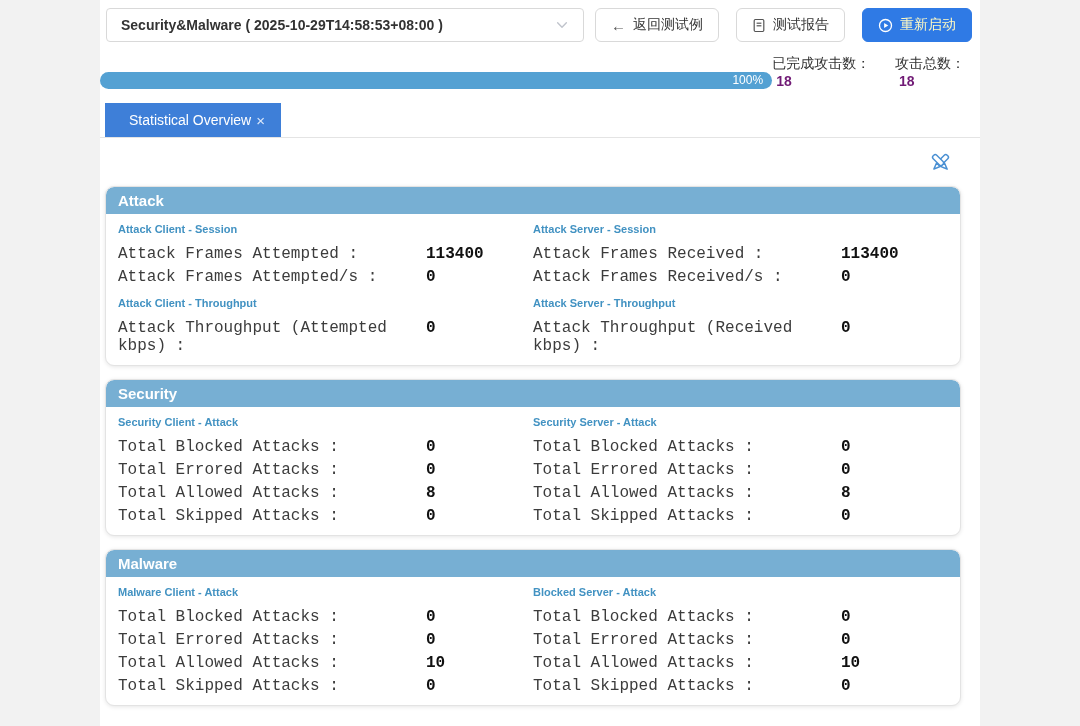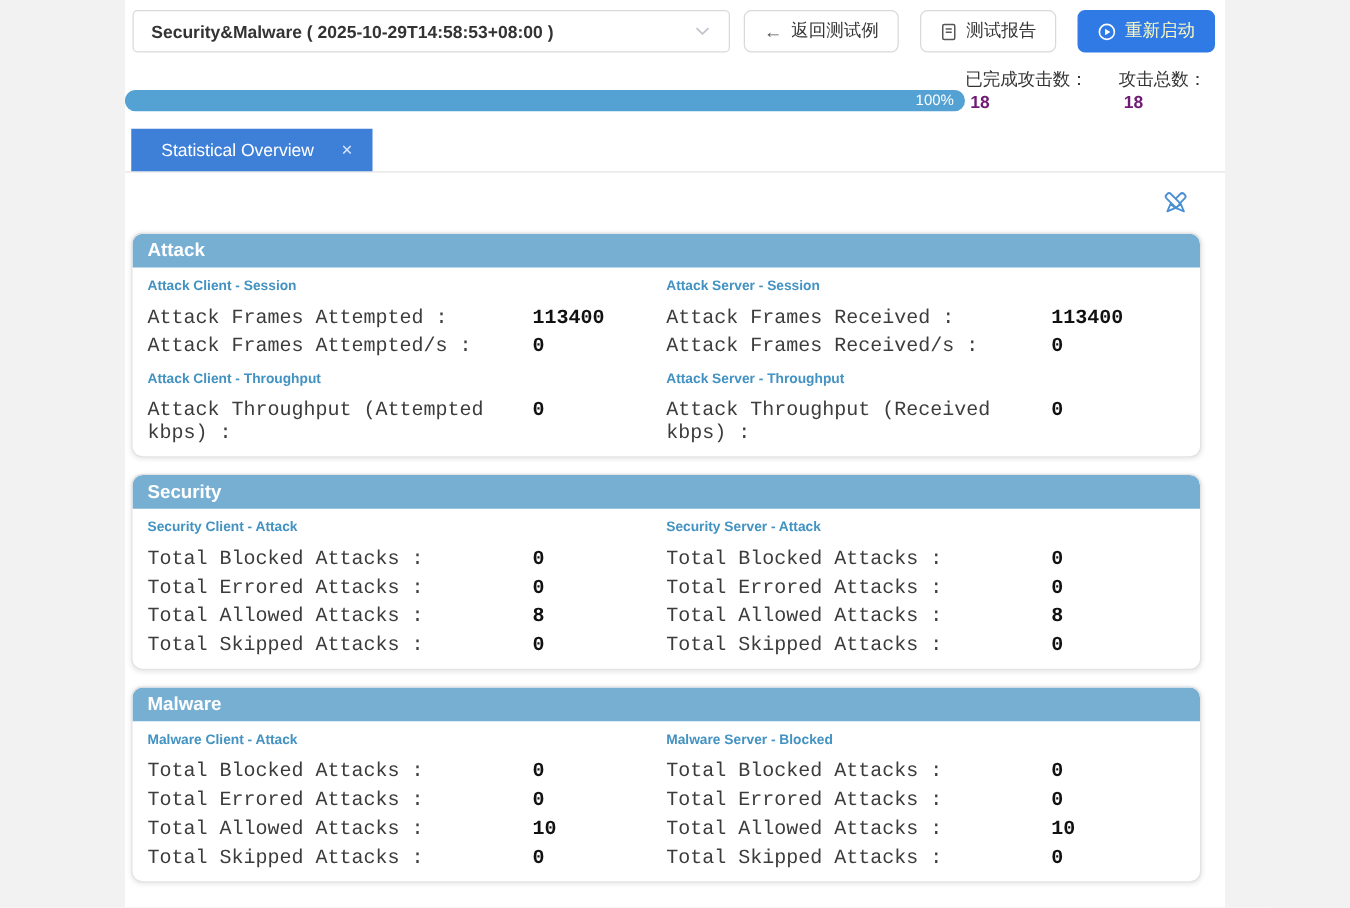--- a/index.html
+++ b/index.html
@@ -38,21 +38,21 @@
     color: #fff; font-size: 12px; text-align: right; line-height: 17px;
     padding-right: 9px;
   }
   .stats { margin-left: auto; display: flex; gap: 18px; font-size: 14px; color: #333; }
   .stat b { color: #701a75; margin-left: 4px; }
 
   
   .tabstrip { margin-top: 14px; border-bottom: 1px solid #e4e4e4; padding-left: 5px; display: flex; }
   .tab {
     background: #3e7fd8; color: #fff; height: 34px;
-    display: inline-flex; align-items: center; gap: 22px;
+    display: inline-flex; align-items: center; gap: 5px;
     padding: 0 16px 0 24px; font-size: 14px; cursor: pointer;
   }
   .tab-close { color: #dce8fa; font-size: 15px; cursor: pointer; line-height: 1; }
 
   
   .toolbar-row { height: 48px; display: flex; align-items: center; justify-content: flex-end; padding-right: 27px; }
   .tool-icon { cursor: pointer; display: inline-flex; }
 
   
   .panels { padding: 0 19px 0 5px; }
@@ -244,21 +244,21 @@
               <div class="stat-row">
                 <span class="stat-label">Total Allowed Attacks :</span>
                 <span class="stat-value">10</span>
               </div>
               <div class="stat-row">
                 <span class="stat-label">Total Skipped Attacks :</span>
                 <span class="stat-value">0</span>
               </div>
             </div>
             <div class="col">
-              <div class="subtitle">Malware Server - Blocked</div>
+              <div class="subtitle">Blocked Server - Attack</div>
               <div class="stat-row">
                 <span class="stat-label">Total Blocked Attacks :</span>
                 <span class="stat-value">0</span>
               </div>
               <div class="stat-row">
                 <span class="stat-label">Total Errored Attacks :</span>
                 <span class="stat-value">0</span>
               </div>
               <div class="stat-row">
                 <span class="stat-label">Total Allowed Attacks :</span>

